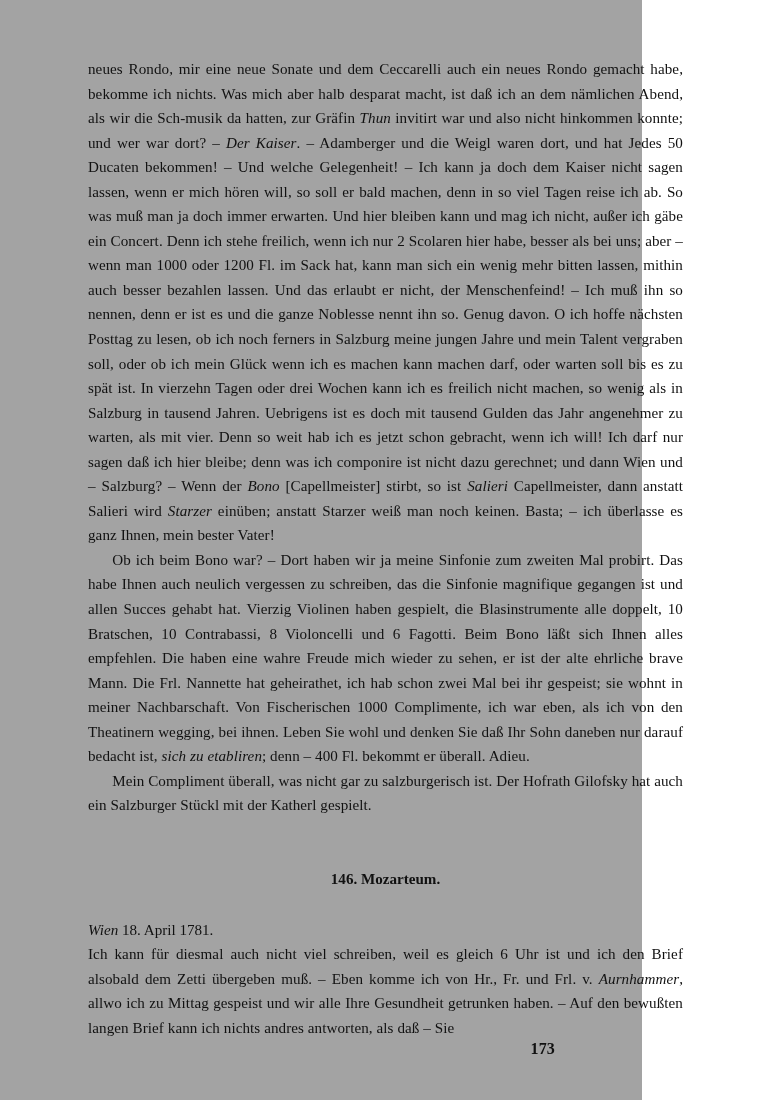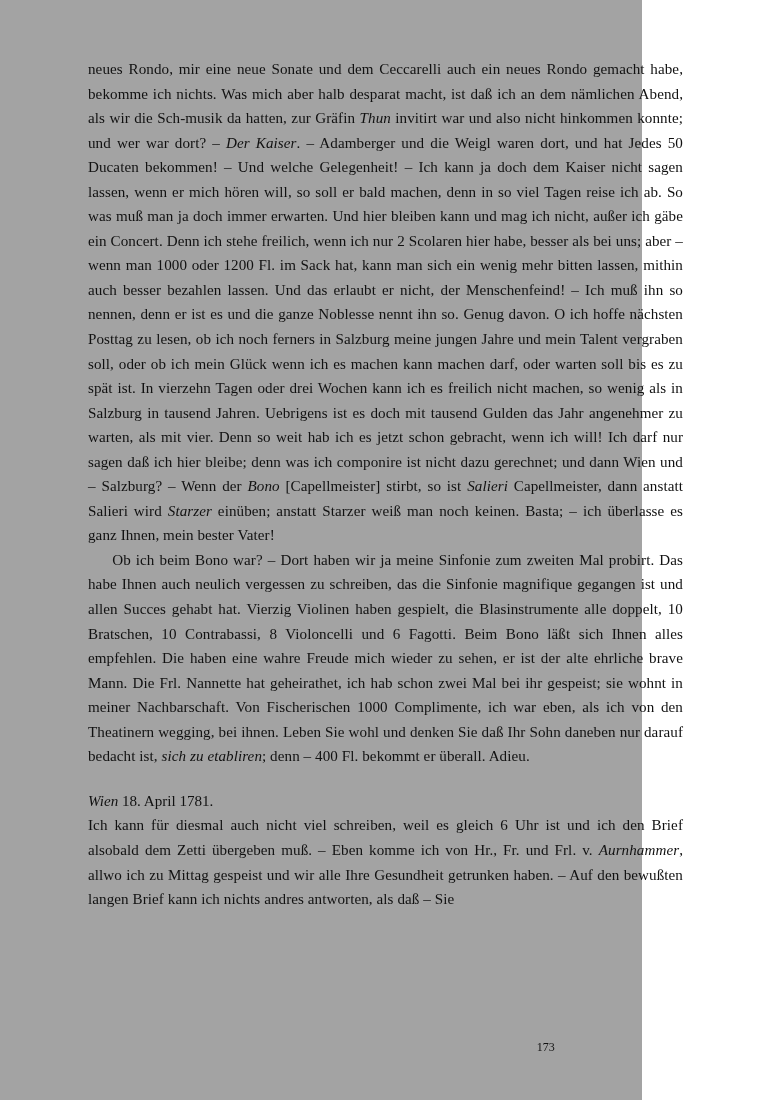--- a/index.html
+++ b/index.html
@@ -54,38 +54,40 @@
     margin: 0;
     font-size: 15.1px;
     line-height: 24.55px;
     padding-top: 20px;
   }
   .it { font-style: italic; }
   .folio {
     position: absolute;
     right: 87px;
     top: 1040px;
-    font-size: 12px;
-    font-weight: normal;
+    font-size: 16px;
+    font-weight: bold;
     text-align: right;
     letter-spacing: 0.01em;
   }
 </style>
 </head>
 <body>
 
 <div class="page">
   <div class="textblock">
 
     <p class="para"><span>neues Rondo, mir eine neue Sonate und dem Ceccarelli auch ein neues Rondo gemacht habe, bekomme ich nichts. Was mich aber halb desparat macht, ist daß ich an dem nämlichen Abend, als wir die Sch-musik da hatten, zur Gräfin </span><span class="it">Thun</span><span> invitirt war und also nicht hinkommen konnte; und wer war dort? – </span><span class="it">Der Kaiser</span><span>. – Adamberger und die Weigl waren dort, und hat Jedes 50 Ducaten bekommen! – Und welche Gelegenheit! – Ich kann ja doch dem Kaiser nicht sagen lassen, wenn er mich hören will, so soll er bald machen, denn in so viel Tagen reise ich ab. So was muß man ja doch immer erwarten. Und hier bleiben kann und mag ich nicht, außer ich gäbe ein Concert. Denn ich stehe freilich, wenn ich nur 2 Scolaren hier habe, besser als bei uns; aber – wenn man 1000 oder 1200 Fl. im Sack hat, kann man sich ein wenig mehr bitten lassen, mithin auch besser bezahlen lassen. Und das erlaubt er nicht, der Menschenfeind! – Ich muß ihn so nennen, denn er ist es und die ganze Noblesse nennt ihn so. Genug davon. O ich hoffe nächsten Posttag zu lesen, ob ich noch ferners in Salzburg meine jungen Jahre und mein Talent vergraben soll, oder ob ich mein Glück wenn ich es machen kann machen darf, oder warten soll bis es zu spät ist. In vierzehn Tagen oder drei Wochen kann ich es freilich nicht machen, so wenig als in Salzburg in tausend Jahren. Uebrigens ist es doch mit tausend Gulden das Jahr angenehmer zu warten, als mit vier. Denn so weit hab ich es jetzt schon gebracht, wenn ich will! Ich darf nur sagen daß ich hier bleibe; denn was ich componire ist nicht dazu gerechnet; und dann Wien und – Salzburg? – Wenn der </span><span class="it">Bono</span><span> [Capellmeister] stirbt, so ist </span><span class="it">Salieri</span><span> Capellmeister, dann anstatt Salieri wird </span><span class="it">Starzer</span><span> einüben; anstatt Starzer weiß man noch keinen. Basta; – ich überlasse es ganz Ihnen, mein bester Vater!</span></p>
 
     <p class="para indent"><span>Ob ich beim Bono war? – Dort haben wir ja meine Sinfonie zum zweiten Mal probirt. Das habe Ihnen auch neulich vergessen zu schreiben, das die Sinfonie magnifique gegangen ist und allen Succes gehabt hat. Vierzig Violinen haben gespielt, die Blasinstrumente alle doppelt, 10 Bratschen, 10 Contrabassi, 8 Violoncelli und 6 Fagotti. Beim Bono läßt sich Ihnen alles empfehlen. Die haben eine wahre Freude mich wieder zu sehen, er ist der alte ehrliche brave Mann. Die Frl. Nannette hat geheirathet, ich hab schon zwei Mal bei ihr gespeist; sie wohnt in meiner Nachbarschaft. Von Fischerischen 1000 Complimente, ich war eben, als ich von den Theatinern wegging, bei ihnen. Leben Sie wohl und denken Sie daß Ihr Sohn daneben nur darauf bedacht ist, </span><span class="it">sich zu etabliren</span><span>; denn – 400 Fl. bekommt er überall. Adieu.</span></p>
 
 
+    <p class="para indent"><span>Mein Compliment überall, was nicht gar zu salzburgerisch ist. Der Hofrath Gilofsky hat auch ein Salzburger Stückl mit der Katherl gespielt.</span></p>
 
+    <p class="heading">146. Mozarteum.</p>
 
     <p class="dateline"><span class="it">Wien</span><span> 18. April 1781.</span></p>
 
     <p class="para"><span>Ich kann für diesmal auch nicht viel schreiben, weil es gleich 6 Uhr ist und ich den Brief alsobald dem Zetti übergeben muß. – Eben komme ich von Hr., Fr. und Frl. v. </span><span class="it">Aurnhammer</span><span>, allwo ich zu Mittag gespeist und wir alle Ihre Gesundheit getrunken haben. – Auf den bewußten langen Brief kann ich nichts andres antworten, als daß – Sie</span></p>
 
   </div>
 
   <div class="folio">173</div>
 </div>
 

